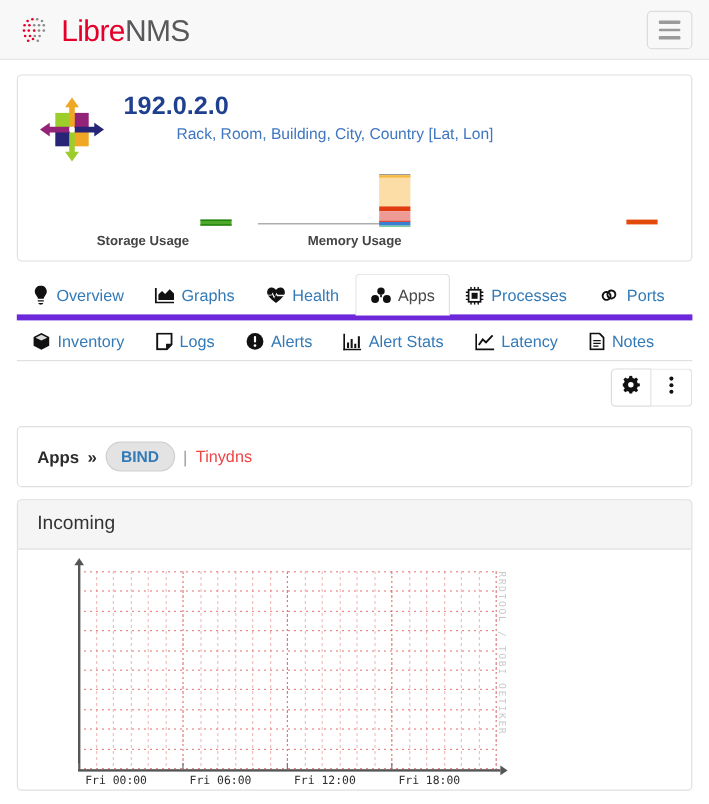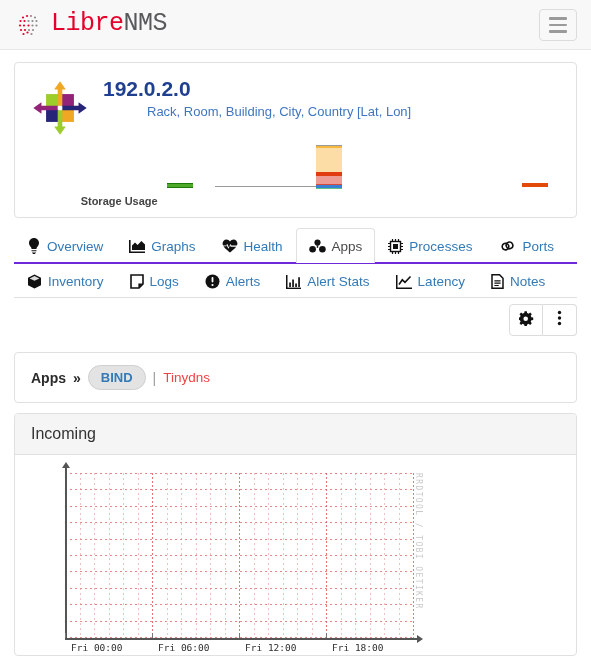--- a/index.html
+++ b/index.html
@@ -14,21 +14,21 @@
   
   .navbar {
     position: relative;
     height: 50px;
     background: #f8f8f8;
     border-bottom: 1px solid #e7e7e7;
     display: flex;
     align-items: center;
     padding: 0 16px;
   }
-  .brand { display: flex; align-items: flex-start; gap: 7px; font-family: Liberation Mono, monospace; }
+  .brand { display: flex; align-items: flex-end; gap: 7px; }
   .brand-mark { width: 28px; height: 28px; position: relative; }
   .brand-text {
     font-size: 25px;
     font-weight: 400;
     letter-spacing: -0.5px;
     line-height: 1;
     white-space: nowrap;
   }
   .brand-text .libre { color: #e4002b; }
   .brand-text .nms { color: #58595b; }
@@ -113,21 +113,21 @@
   .spark-cpu {
     position: absolute; right: 12px; bottom: 3px;
     width: 26px; height: 4px; background: #e24a0a;
   }
 
   
   .tabs-panel { margin-bottom: 8px; }
   .tabrow {
     display: flex; flex-wrap: wrap;
     align-items: stretch;
-    border-bottom: 2px solid #6d28d9;
+    border-bottom: 5px solid #6d28d9;
   }
   .tabrow.second { border-bottom: 1px solid #e0e0e0; }
   .tab {
     display: flex; align-items: center; gap: 6px;
     padding: 9px 12px;
     font-size: 13.5px; color: #337ab7;
     text-decoration: none; cursor: pointer;
     background: transparent;
     border: 1px solid transparent;
     border-bottom: none;
@@ -382,20 +382,21 @@
           <div class="spark-mem-base"></div>
           <div class="spark-mem-cap"></div>
           <div class="spark-mem-stack">
             <div class="sm-peach"></div>
             <div class="sm-red"></div>
             <div class="sm-pink"></div>
             <div class="sm-blue"></div>
             <div class="sm-green"></div>
           </div>
         </div>
+        <div class="minicell-label">Memory Usage</div>
       </div>
 
       <div class="minicell">
         <div class="spark-wrap">
           <div class="spark-cpu"></div>
         </div>
       </div>
     </div>
   </div>
 

